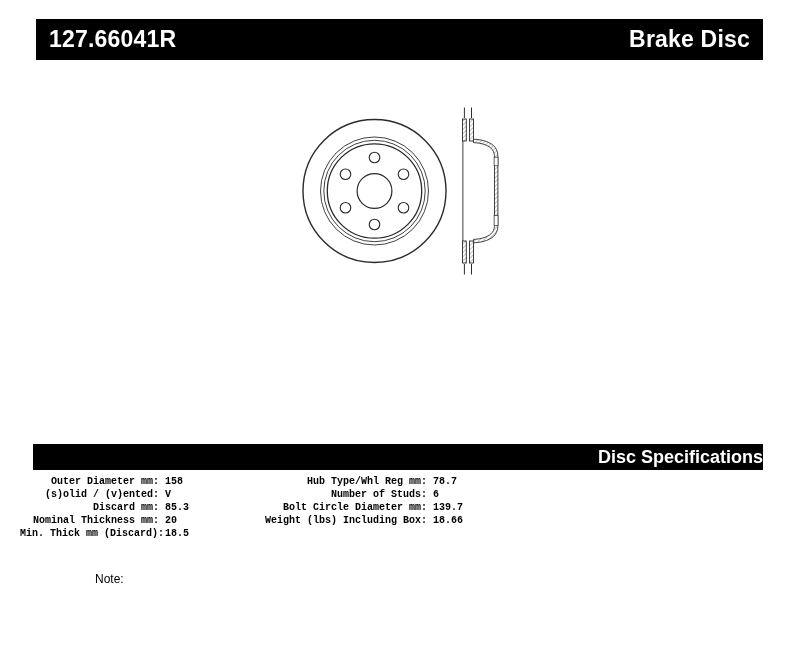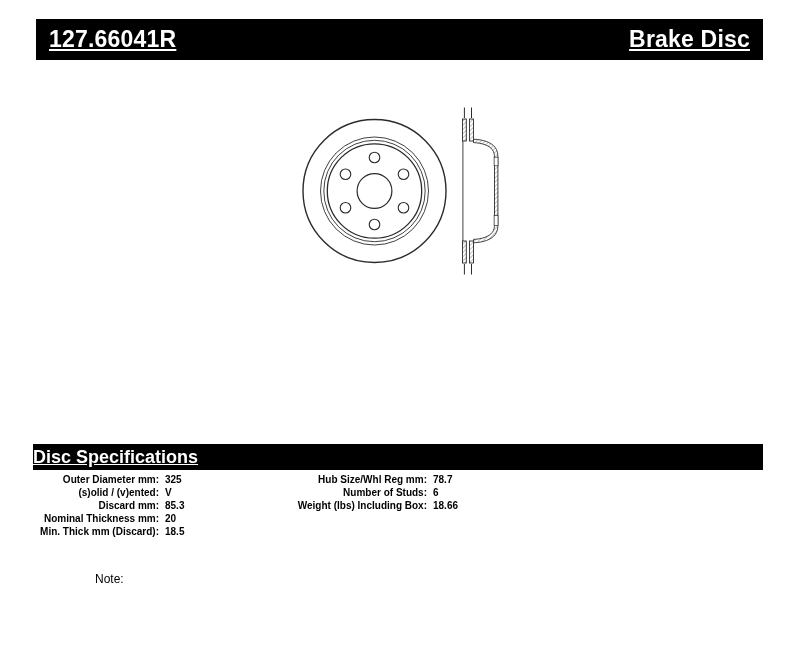--- a/index.html
+++ b/index.html
@@ -1,27 +1,27 @@
 <!DOCTYPE html>
 <html><head>
 <meta charset="utf-8">
 <style>
   html,body{margin:0;padding:0;background:#fff;}
   #page{position:relative;width:800px;height:655px;background:#ffffff;overflow:hidden;
         font-family:"Liberation Sans", sans-serif;color:#000;}
-  .bar{position:absolute;background:#000;color:#fff;font-weight:bold;text-decoration:underline;}
+  .bar{position:absolute;background:#000;color:#fff;font-weight:bold;}
   #topbar{left:36px;top:19px;width:727px;height:41px;display:flex;align-items:center;
           justify-content:space-between;padding:0 13px;box-sizing:border-box;font-size:23px;
           letter-spacing:0.2px;}
   #specbar{left:33px;top:444px;width:730px;height:26px;display:flex;align-items:center;
-           justify-content:flex-start;font-size:18px;}
+           justify-content:flex-end;font-size:18px;}
   #drawing{position:absolute;left:278px;top:93px;width:240px;height:190px;}
   .col{position:absolute;top:474px;}
-  .spec-row{display:flex;height:13px;align-items:flex-start;font-size:10px;font-weight:bold;
-            white-space:nowrap;}
+  .spec-row{display:flex;height:13px;align-items:flex-end;font-size:10px;font-weight:bold;
+            white-space:nowrap;font-family:Liberation Mono, monospace;}
   .lbl{display:inline-block;text-align:right;}
   .val{margin-left:6px;text-align:left;}
   #col1{left:20px;} #col1 .lbl{width:139px;}
   #col2{left:240px;} #col2 .lbl{width:187px;}
   #col3{left:540px;} #col3 .lbl{width:114px;}
   #note{position:absolute;left:95px;top:572px;font-size:12px;font-weight:normal;}
 </style>
 </head>
 <body>
 
@@ -87,21 +87,21 @@
     </g>
   </svg>
 
   <div class="bar" id="specbar">
     <span>Disc Specifications</span>
   </div>
 
   <div class="col" id="col1">
     <div class="spec-row">
       <span class="lbl">Outer Diameter mm:</span>
-      <span class="val">325</span>
+      <span class="val">158</span>
     </div>
     <div class="spec-row">
       <span class="lbl">(s)olid / (v)ented:</span>
       <span class="val">V</span>
     </div>
     <div class="spec-row">
       <span class="lbl">Discard mm:</span>
       <span class="val">85.3</span>
     </div>
     <div class="spec-row">
@@ -109,26 +109,30 @@
       <span class="val">20</span>
     </div>
     <div class="spec-row">
       <span class="lbl">Min. Thick mm (Discard):</span>
       <span class="val">18.5</span>
     </div>
   </div>
 
   <div class="col" id="col2">
     <div class="spec-row">
-      <span class="lbl">Hub Size/Whl Reg mm:</span>
+      <span class="lbl">Hub Type/Whl Reg mm:</span>
       <span class="val">78.7</span>
     </div>
     <div class="spec-row">
       <span class="lbl">Number of Studs:</span>
       <span class="val">6</span>
+    </div>
+    <div class="spec-row">
+      <span class="lbl">Bolt Circle Diameter mm:</span>
+      <span class="val">139.7</span>
     </div>
     <div class="spec-row">
       <span class="lbl">Weight (lbs) Including Box:</span>
       <span class="val">18.66</span>
     </div>
   </div>
 
 
   <div id="note">Note:</div>
 

